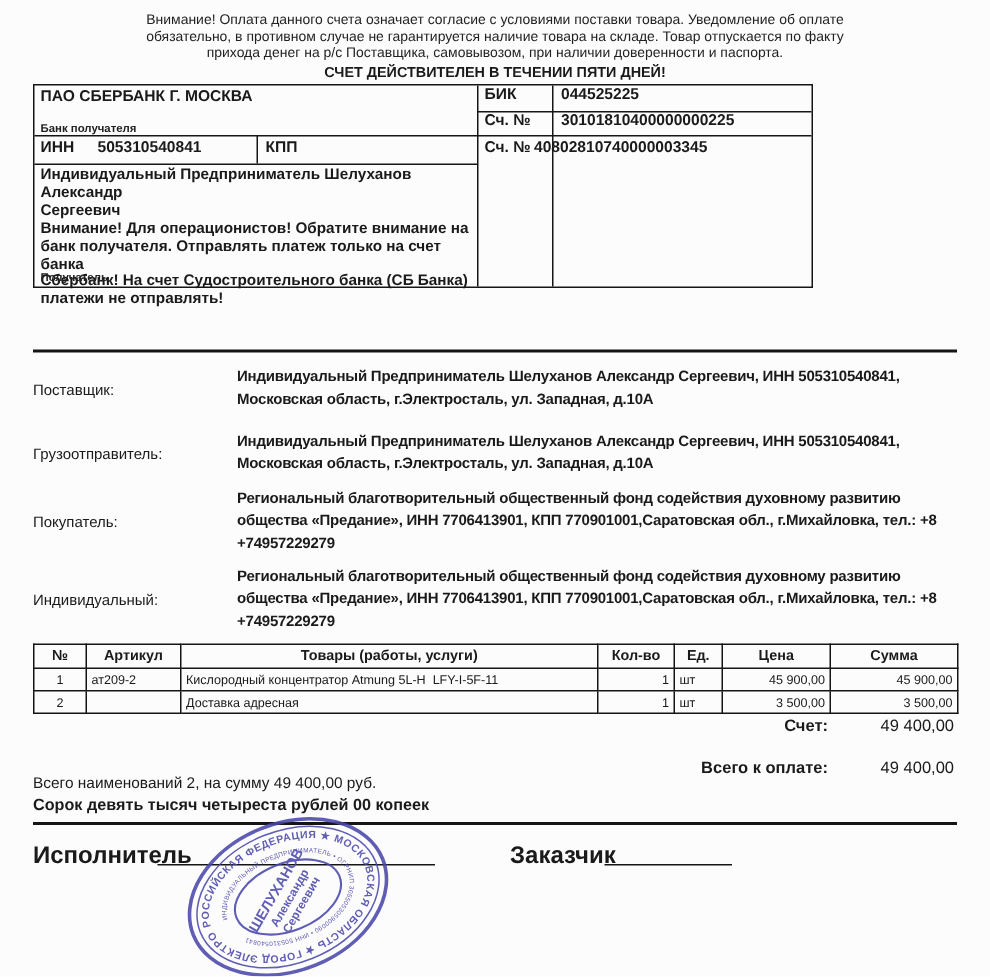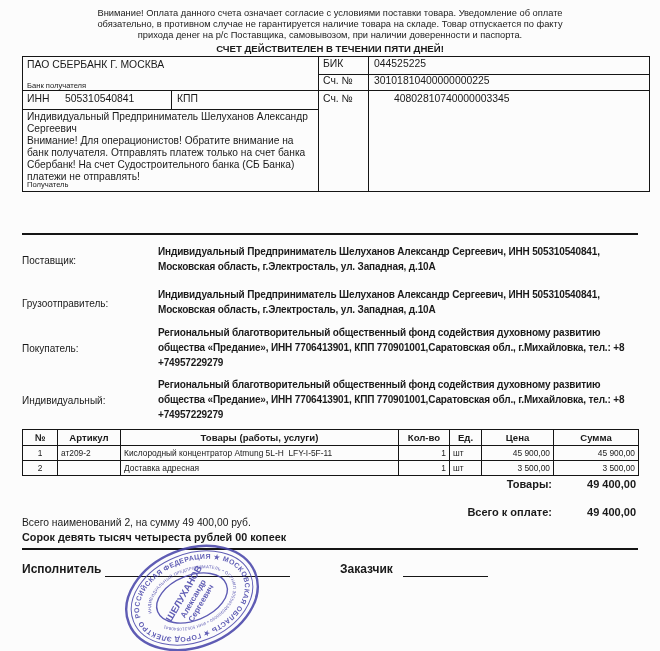--- a/index.html
+++ b/index.html
@@ -17,22 +17,23 @@
     top:8px; left:30px; width:600px; text-align:center;
     font-size:9.3px; line-height:11px; color:#222;
   }
   .validity {
     top:43px; left:0; width:660px; text-align:center;
     font-size:9.6px; font-weight:bold;
   }
 
   
   .bank-table {
-    top:56px; left:22px; width:628px; height:136px;
+    top:56px; left:22px; width:520px; height:136px;
     border:1.6px solid #151515;
+    font-weight:bold;
   }
   .bank-table .vline { position:absolute; width:1.2px; background:#151515; }
   .bank-table .hline { position:absolute; height:1.2px; background:#151515; }
   .bt-text { position:absolute; font-size:10.4px; }
   .bt-small { position:absolute; font-size:7.6px; color:#222; }
   .bt-payee { position:absolute; font-size:10.2px; line-height:11.9px; }
 
   
   .doc-title { top:206px; left:22px; font-size:13.6px; font-weight:bold; letter-spacing:0.2px; }
   .rule { left:22px; width:616px; height:2px; background:#151515; }
@@ -57,27 +58,27 @@
     border:1px solid #151515; padding:0 3px; overflow:hidden;
   }
   table.items th { font-size:9.6px; font-weight:bold; height:16px; text-align:center; }
   table.items td { height:15px; }
   td.c { text-align:center; }
   td.r { text-align:right; }
   td.goods { white-space:pre; }
 
   
   .tot-label { position:absolute; left:300px; width:252px; text-align:right; font-size:11px; font-weight:bold; }
-  .tot-value { position:absolute; left:506px; width:130px; text-align:right; font-size:11px; font-weight:bold; }
+  .tot-value { position:absolute; left:506px; width:130px; text-align:right; font-size:11px; font-weight:normal; }
 
   .summary1 { top:517px; left:22px; font-size:10.3px; }
   .summary2 { top:531px; left:22px; font-size:10.8px; font-weight:bold; }
 
   
-  .sig-label { font-size:12px; font-weight:bold; }
+  .sig-label { font-size:16px; font-weight:bold; }
   .sig-line { position:absolute; height:1.3px; background:#151515; }
 
   
   .stamp {
     top:521px; left:100px; width:184px; height:154px;
     transform:rotate(-22deg); opacity:0.88; pointer-events:none;
   }
   .stamp ellipse { stroke:#4a47ab; fill:none; }
   .stamp text, .stamp textPath { fill:#4a47ab; }
 </style>
@@ -113,21 +114,21 @@
 банк получателя. Отправлять платеж только на счет банка
 Сбербанк! На счет Судостроительного банка (СБ Банка)
 платежи не отправлять!</div>
     <div class="bt-small" style="left:4px; bottom:2px;">Получатель</div>
 
     <div class="bt-text" style="left:300px; top:1px;">БИК</div>
     <div class="bt-text" style="left:351px; top:1px;">044525225</div>
     <div class="bt-text" style="left:300px; top:18px;">Сч. №</div>
     <div class="bt-text" style="left:351px; top:18px;">30101810400000000225</div>
     <div class="bt-text" style="left:300px; top:36px;">Сч. №</div>
-    <div class="bt-text" style="left:371px; top:36px;">40802810740000003345</div>
+    <div class="bt-text" style="left:333px; top:36px;">40802810740000003345</div>
   </div>
 
   <div class="abs rule rule1"></div>
 
   <div class="abs party" style="top:245px; min-height:30px;">
     <div class="party-label">Поставщик:</div>
     <div class="party-text">Индивидуальный Предприниматель Шелуханов Александр Сергеевич, ИНН 505310540841,
 Московская область, г.Электросталь, ул. Западная, д.10А</div>
   </div>
   <div class="abs party" style="top:288px; min-height:30px;">
@@ -184,21 +185,21 @@
         <td></td>
         <td class="goods">Доставка адресная</td>
         <td class="r">1</td>
         <td>шт</td>
         <td class="r">3 500,00</td>
         <td class="r">3 500,00</td>
       </tr>
     </tbody>
   </table>
 
-  <div class="tot-label" style="top:478px;">Товары:</div>
+  <div class="tot-label" style="top:478px;">Счет:</div>
   <div class="tot-value" style="top:478px;">49 400,00</div>
   <div class="tot-value" style="top:492px;"></div>
   <div class="tot-label" style="top:506px;">Всего к оплате:</div>
   <div class="tot-value" style="top:506px;">49 400,00</div>
 
   <div class="abs summary1">Всего наименований 2, на сумму 49 400,00 руб.</div>
   <div class="abs summary2">Сорок девять тысяч четыреста рублей 00 копеек</div>
   <div class="abs rule rule2"></div>
 
   <div class="abs sig-label" style="top:562px; left:22px;">Исполнитель</div>

